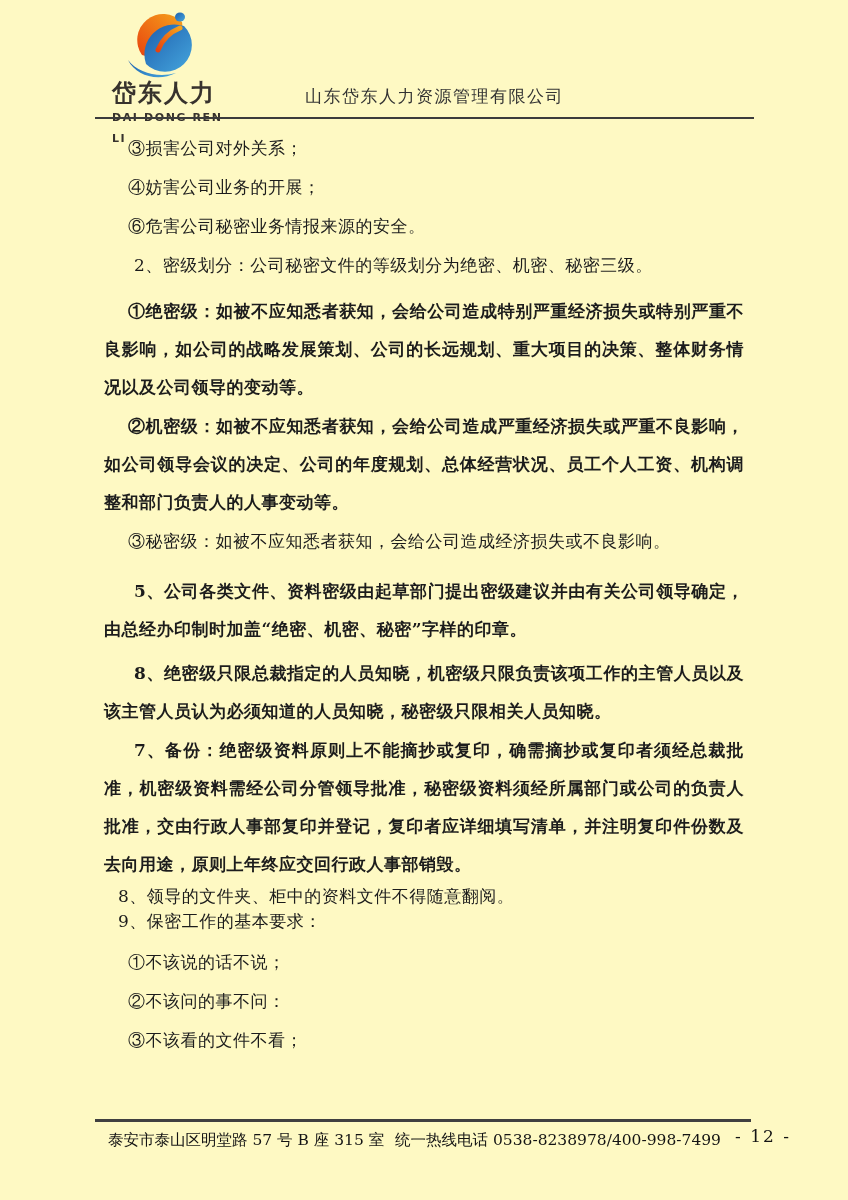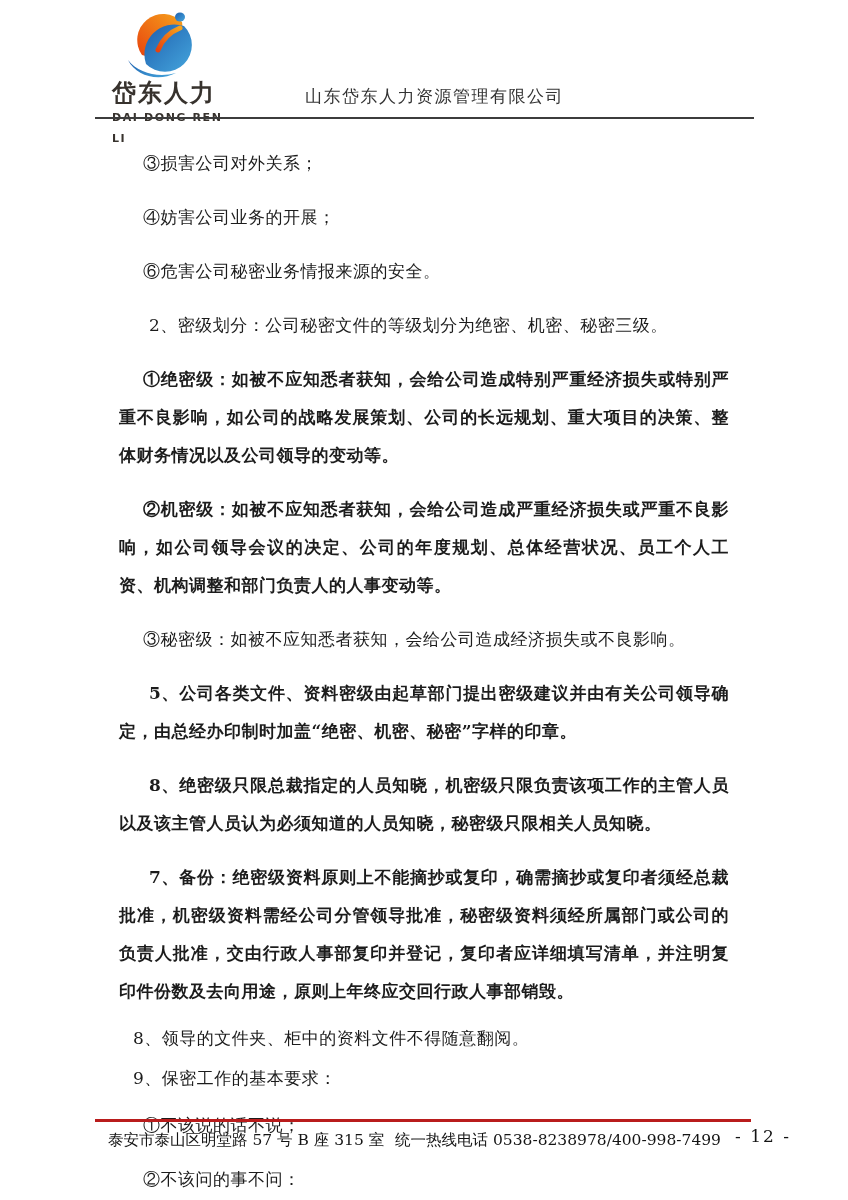--- a/index.html
+++ b/index.html
@@ -1,20 +1,20 @@
 <!DOCTYPE html>
 <html><head>
 <meta charset="utf-8">
 <style>
   html,body { margin:0; padding:0; background:#888; }
   .page {
     position:relative;
     width:848px; height:1200px;
     margin:0 auto;
-    background:#ffffff;
+    background:#fef9c3;
     font-family:"DejaVu Serif","Liberation Serif",serif;
     color:#1c1c1c;
     overflow:hidden;
   }
   
   .logo { position:absolute; left:112px; top:12px; width:120px; }
   .logo svg { display:block; margin-left:6px; }
   .brand-cn {
     font-size:24px; font-weight:bold; color:#37322d;
     letter-spacing:2px; line-height:26px; margin-top:2px;
@@ -31,34 +31,34 @@
   }
   .header-rule {
     position:absolute; left:95px; top:117px; width:659px;
     border-top:2px solid #3c3c3c; height:0;
   }
   
   .body-text {
     position:absolute; left:103px; top:128px; width:642px;
     font-size:17px; letter-spacing:0.5px;
   }
-  .body-text p { margin:16px; line-height:38px; }
+  .body-text p { margin:1px; line-height:38px; }
   .body-text .para { text-align:justify; text-justify:inter-ideograph;font-weight:bold; }
   .body-text .tight { line-height:24px; }
   .ind-c { text-indent:24px; }
   .ind-n { text-indent:30px; }
   .ind-s { text-indent:14px; }
   .gap6 { margin-top:6px !important; }
   .gap8 { margin-top:8px !important; }
   .gap10{ margin-top:10px !important; }
   .gap12{ margin-top:12px !important; }
   
   .footer {
     position:absolute; left:95px; top:1119px; width:656px;
-    border-top:3px solid #b91c1c;
+    border-top:3px solid #404040;
     display:flex; justify-content:space-between;
     padding-top:8px; box-sizing:border-box;
     font-size:15.5px; color:#141414;
   }
   .footer .address { padding-left:13px; }
   .footer .hotline { padding-right:30px; }
   .page-num {
     position:absolute; left:735px; top:1126px;
     font-size:17px; letter-spacing:2px; color:#141414;
   }

